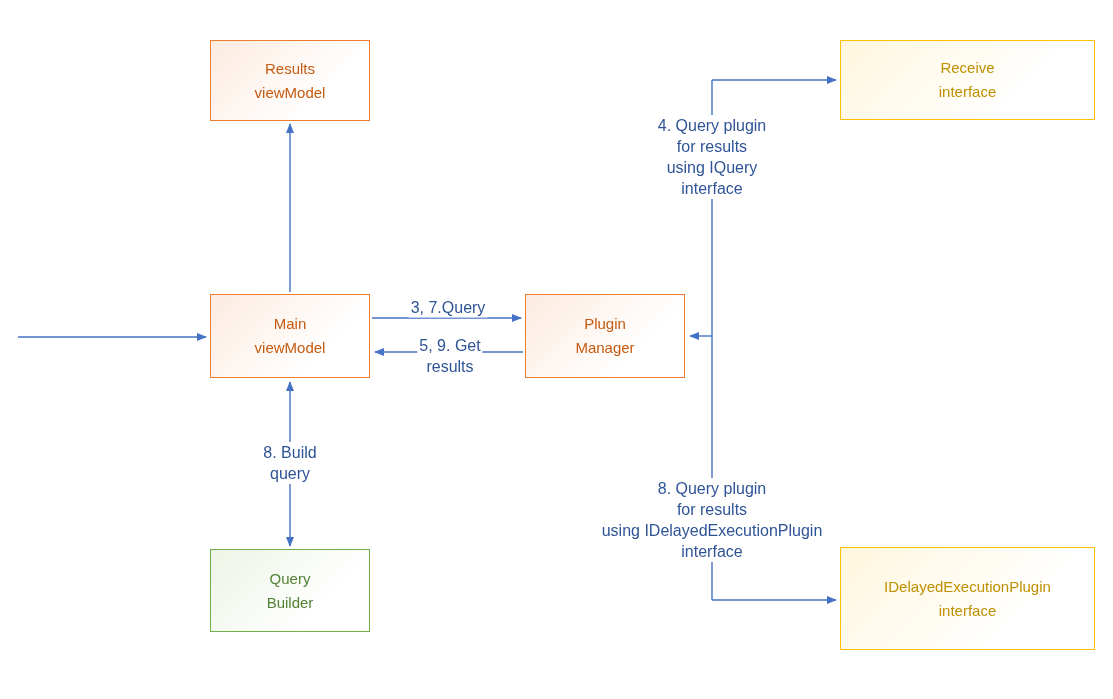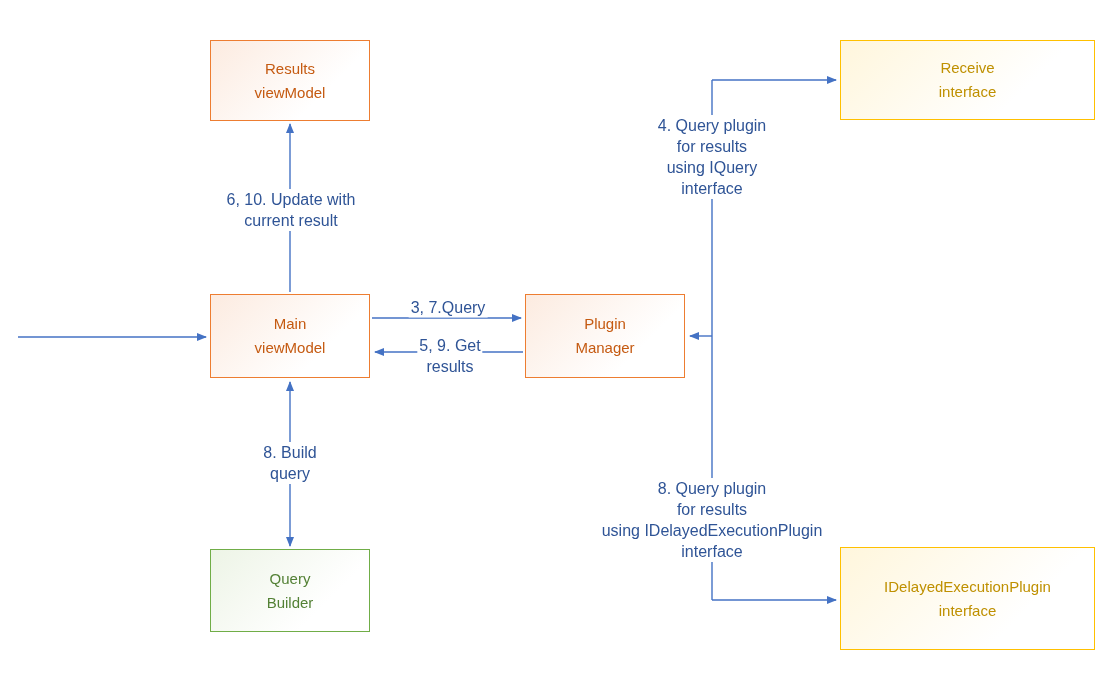--- a/index.html
+++ b/index.html
@@ -71,22 +71,20 @@
     <line x1="712" y1="80" x2="712" y2="600" stroke="#4472C4" stroke-width="1.4"></line>
 
     <line x1="712" y1="80" x2="836" y2="80" stroke="#4472C4" stroke-width="1.4" marker-end="url(#arrow)"></line>
 
     <line x1="712" y1="336" x2="690" y2="336" stroke="#4472C4" stroke-width="1.4" marker-end="url(#arrow)"></line>
 
     <line x1="712" y1="600" x2="836" y2="600" stroke="#4472C4" stroke-width="1.4" marker-end="url(#arrow)"></line>
   </svg>
 
 
-  <div class="edge-label" style="left:291px;top:210px;">6, 10. Update with
-current result</div>
 
   <div class="edge-label" style="left:290px;top:463px;">8. Build
 query</div>
 
   <div class="edge-label" style="left:448px;top:307px;">3, 7.Query</div>
 
   <div class="edge-label" style="left:450px;top:356px;text-align:center;">5, 9. Get
 results</div>
 
   <div class="edge-label" style="left:712px;top:157px;">4. Query plugin

